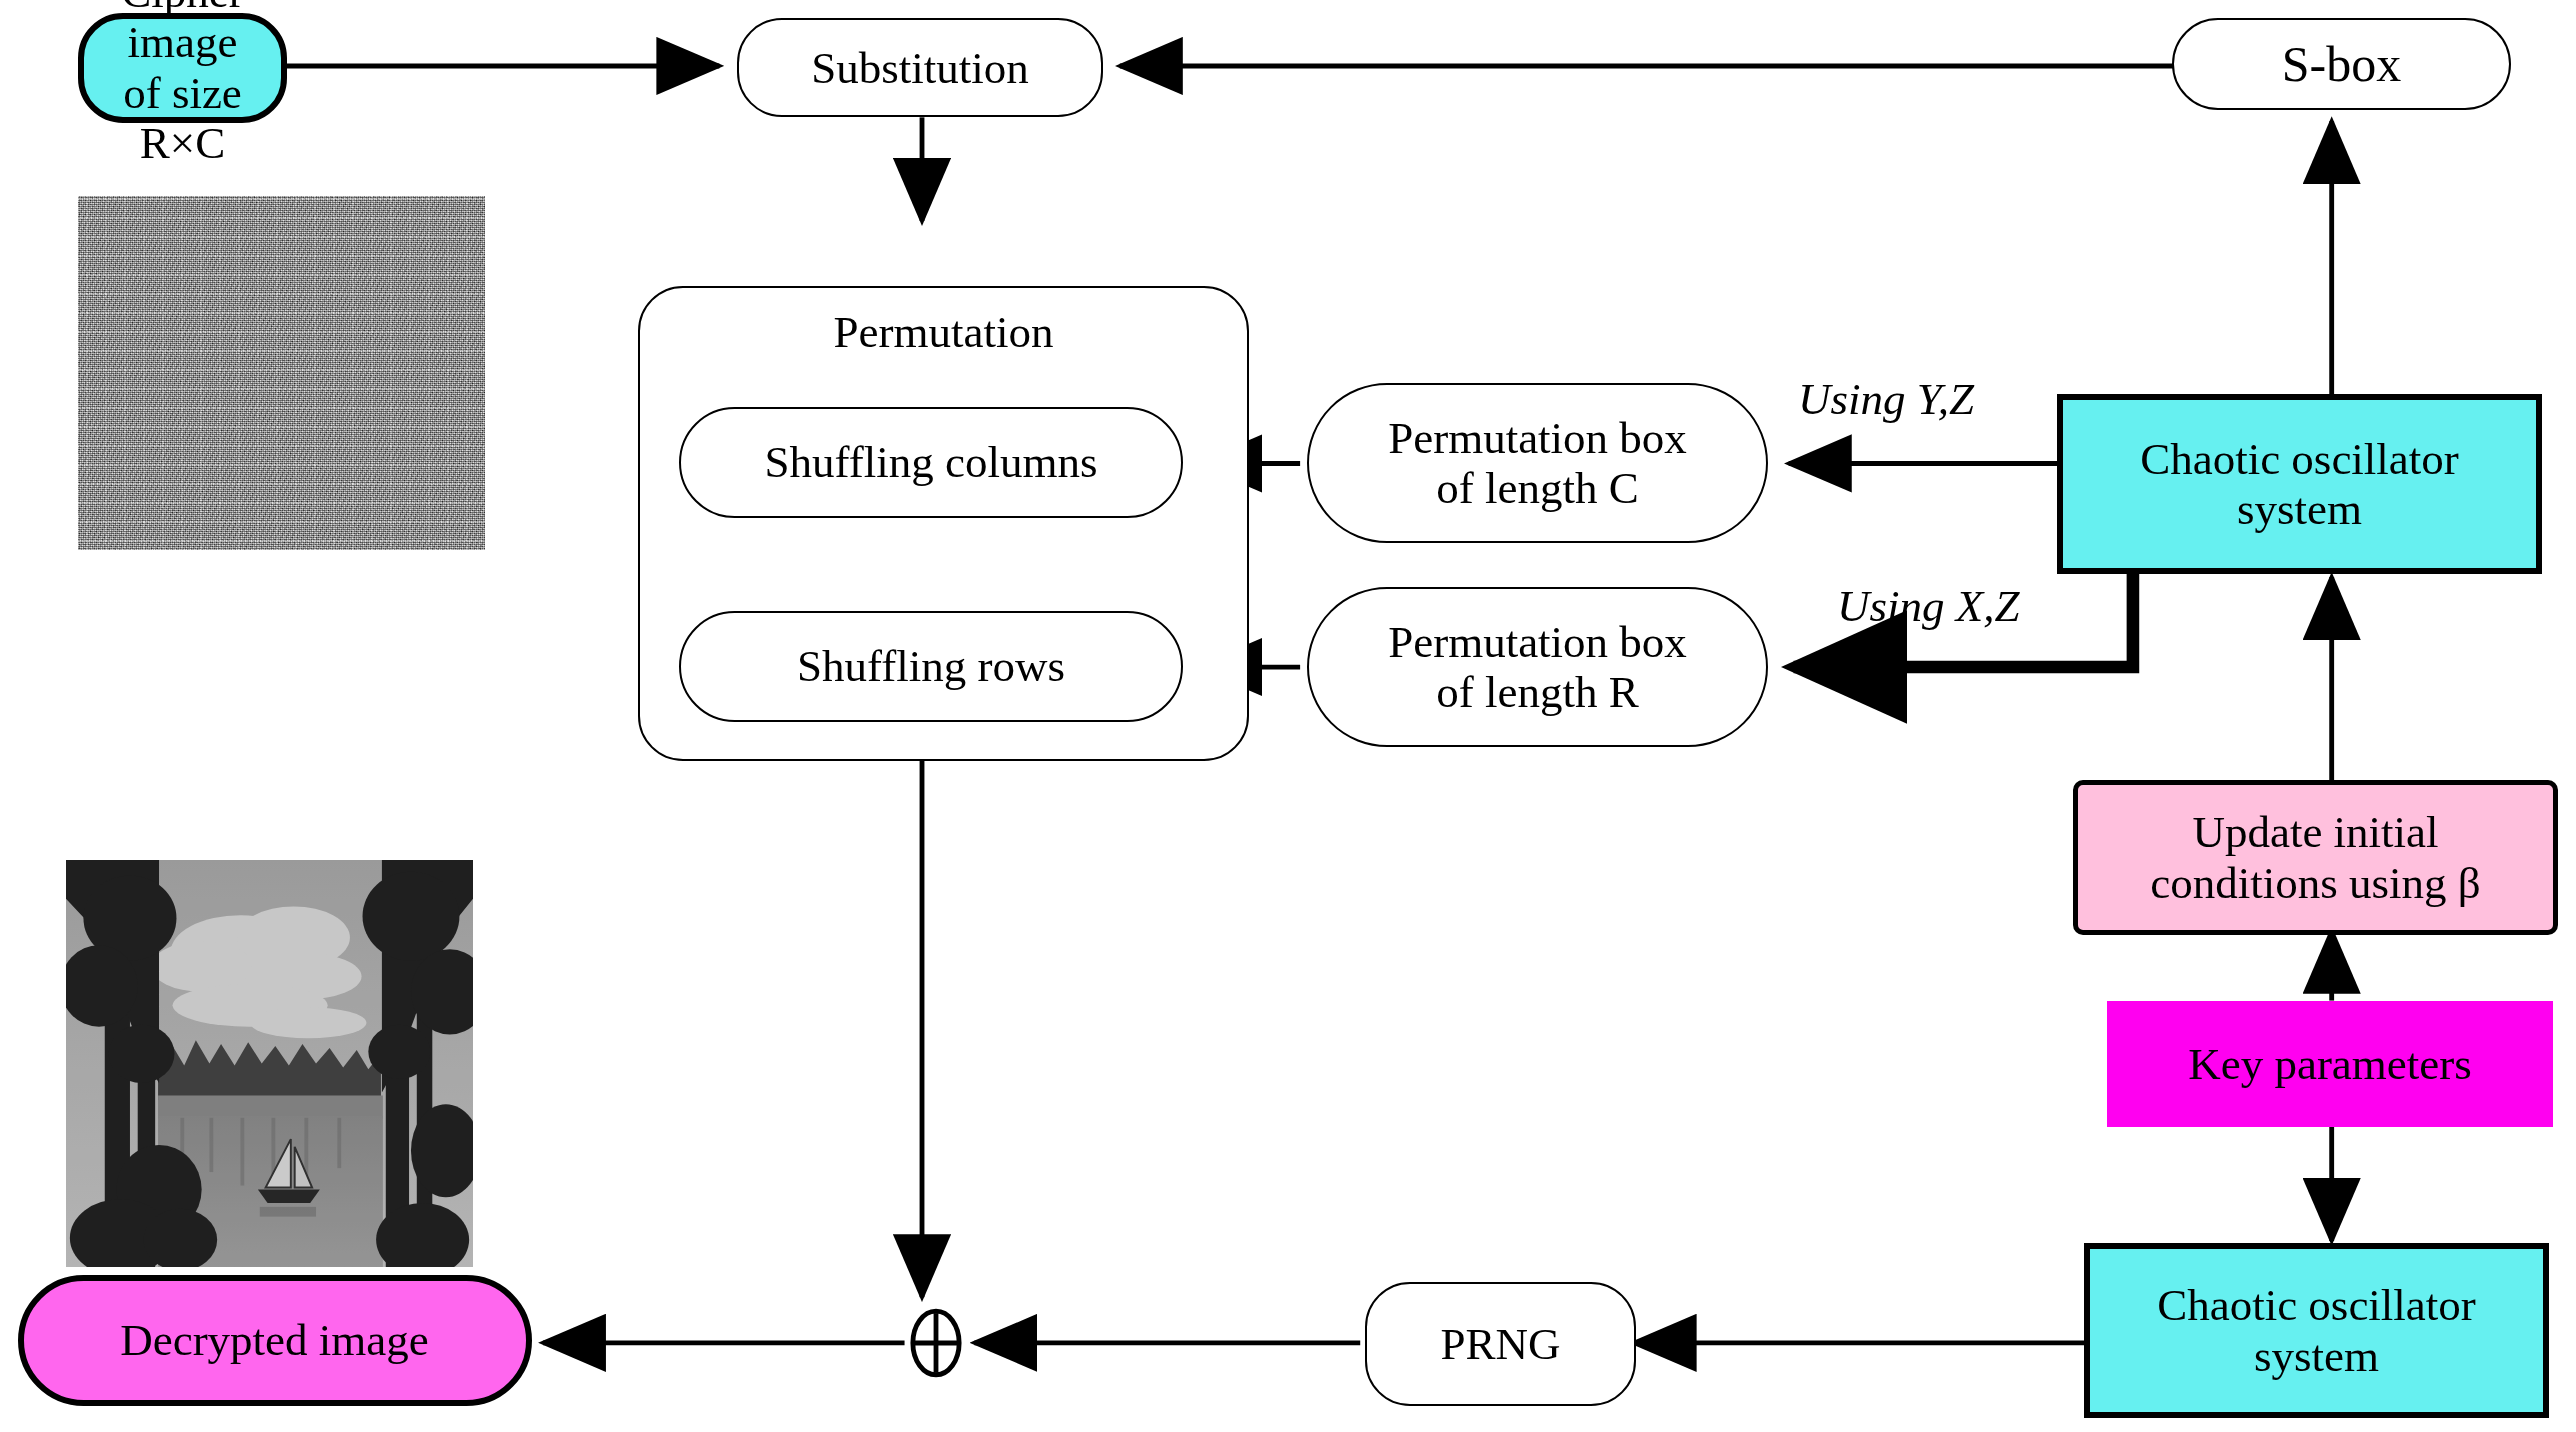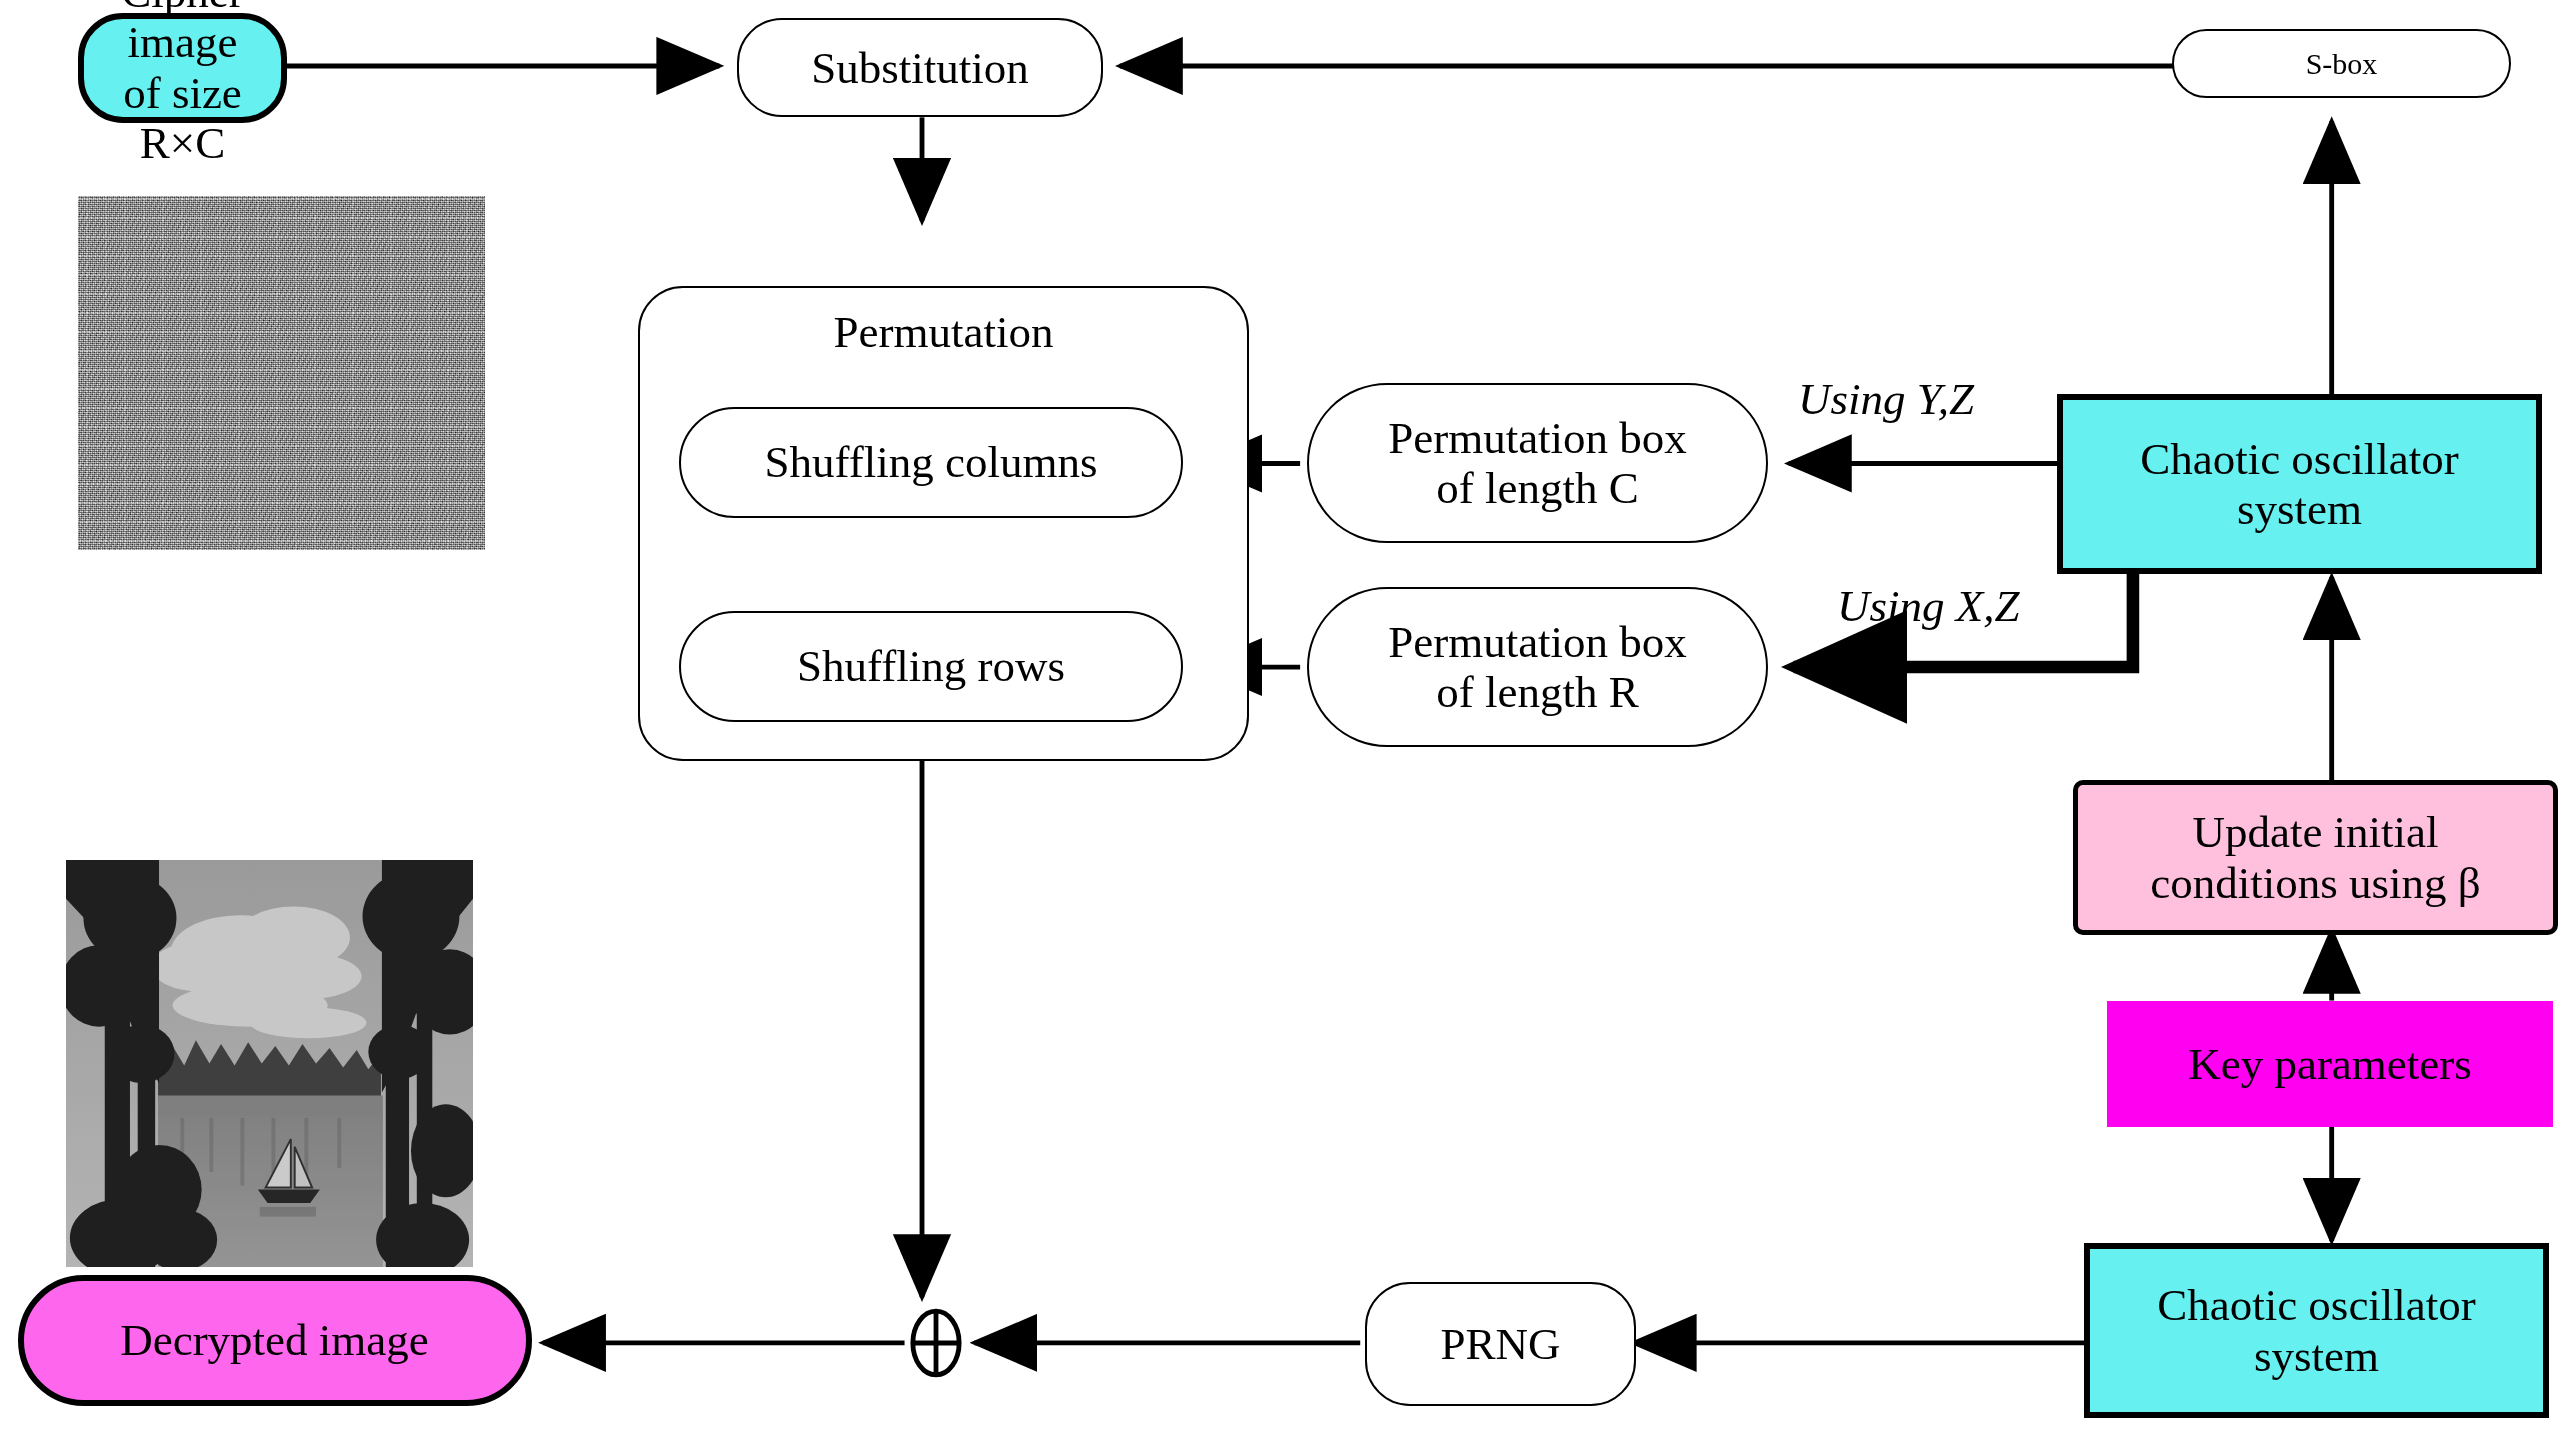--- a/index.html
+++ b/index.html
@@ -224,21 +224,21 @@
 
   <div class="node cyan-round" style="left:78px;top:12.6px;width:209px;height:110px;font-size:45px;">
     <span class="lbl">Cipher image
 of size R×C</span>
   </div>
 
   <div class="node rbox r-lg" style="left:737px;top:18.4px;width:366px;height:99px;font-size:45px;">
     <span class="lbl">Substitution</span>
   </div>
 
-  <div class="node rbox pill" style="left:2172px;top:29px;width:339px;height:69px;font-size:30px;">
+  <div class="node rbox pill" style="left:2172px;top:18px;width:339px;height:92px;font-size:50px;">
     <span class="lbl">S-box</span>
   </div>
 
   <div class="node rbox r-lg" style="left:638px;top:286px;width:611px;height:475px;font-size:45px;
               align-items:flex-start;justify-content:center;padding-top:19.4px;z-index:2;">
     <span class="lbl">Permutation</span>
   </div>
 
   <div class="node rbox pill" style="left:679px;top:407px;width:504px;height:111px;font-size:45px;">
     <span class="lbl">Shuffling columns</span>

